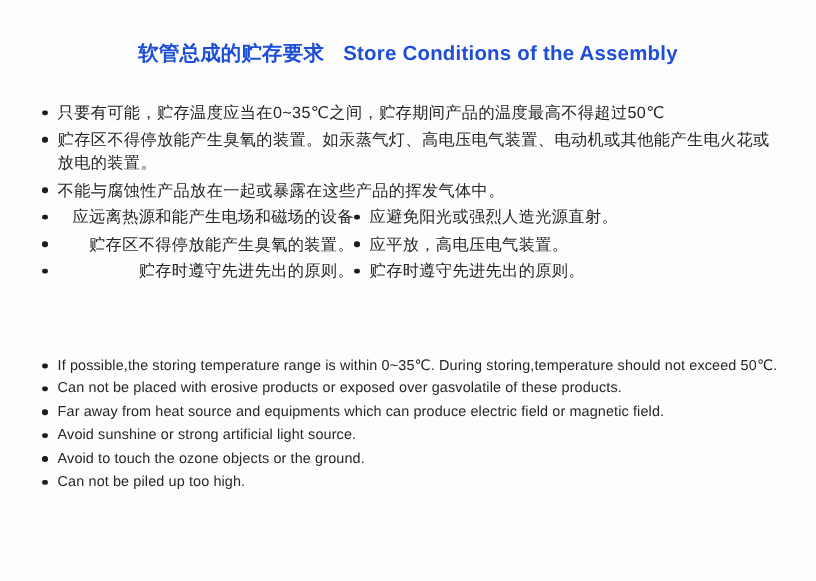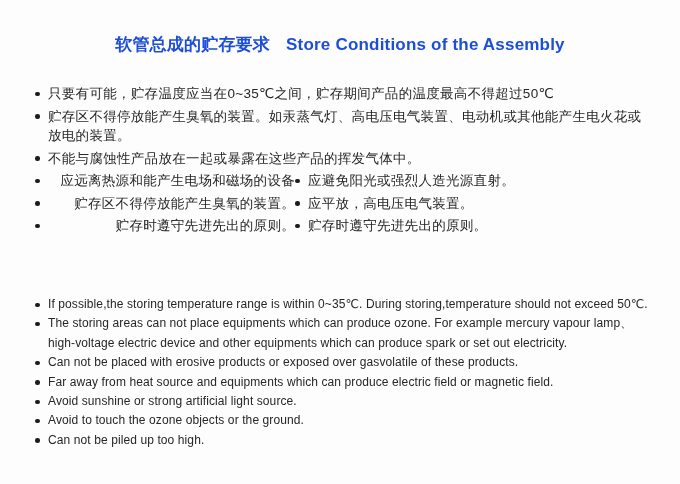--- a/index.html
+++ b/index.html
@@ -142,24 +142,20 @@
 </div>
 
 <div class="en-section">
   <ul class="bullet-list">
     <li class="item">
       <span class="bullet"></span>
       <span class="item-text">If possible,the storing temperature range is within 0~35℃. During storing,temperature should not exceed 50℃.</span>
     </li>
     <li class="item">
       <span class="bullet"></span>
-      <span class="item-text">The storing areas can not place equipments which can produce ozone. For example mercury vapour lamp、high-voltage electric device and other equipments which can produce spark or set out electricity.</span>
-    </li>
-    <li class="item">
-      <span class="bullet"></span>
       <span class="item-text">Can not be placed with erosive products or exposed over gasvolatile of these products.</span>
     </li>
     <li class="item">
       <span class="bullet"></span>
       <span class="item-text">Far away from heat source and equipments which can produce electric field or magnetic field.</span>
     </li>
     <li class="item">
       <span class="bullet"></span>
       <span class="item-text">Avoid sunshine or strong artificial light source.</span>
     </li>

